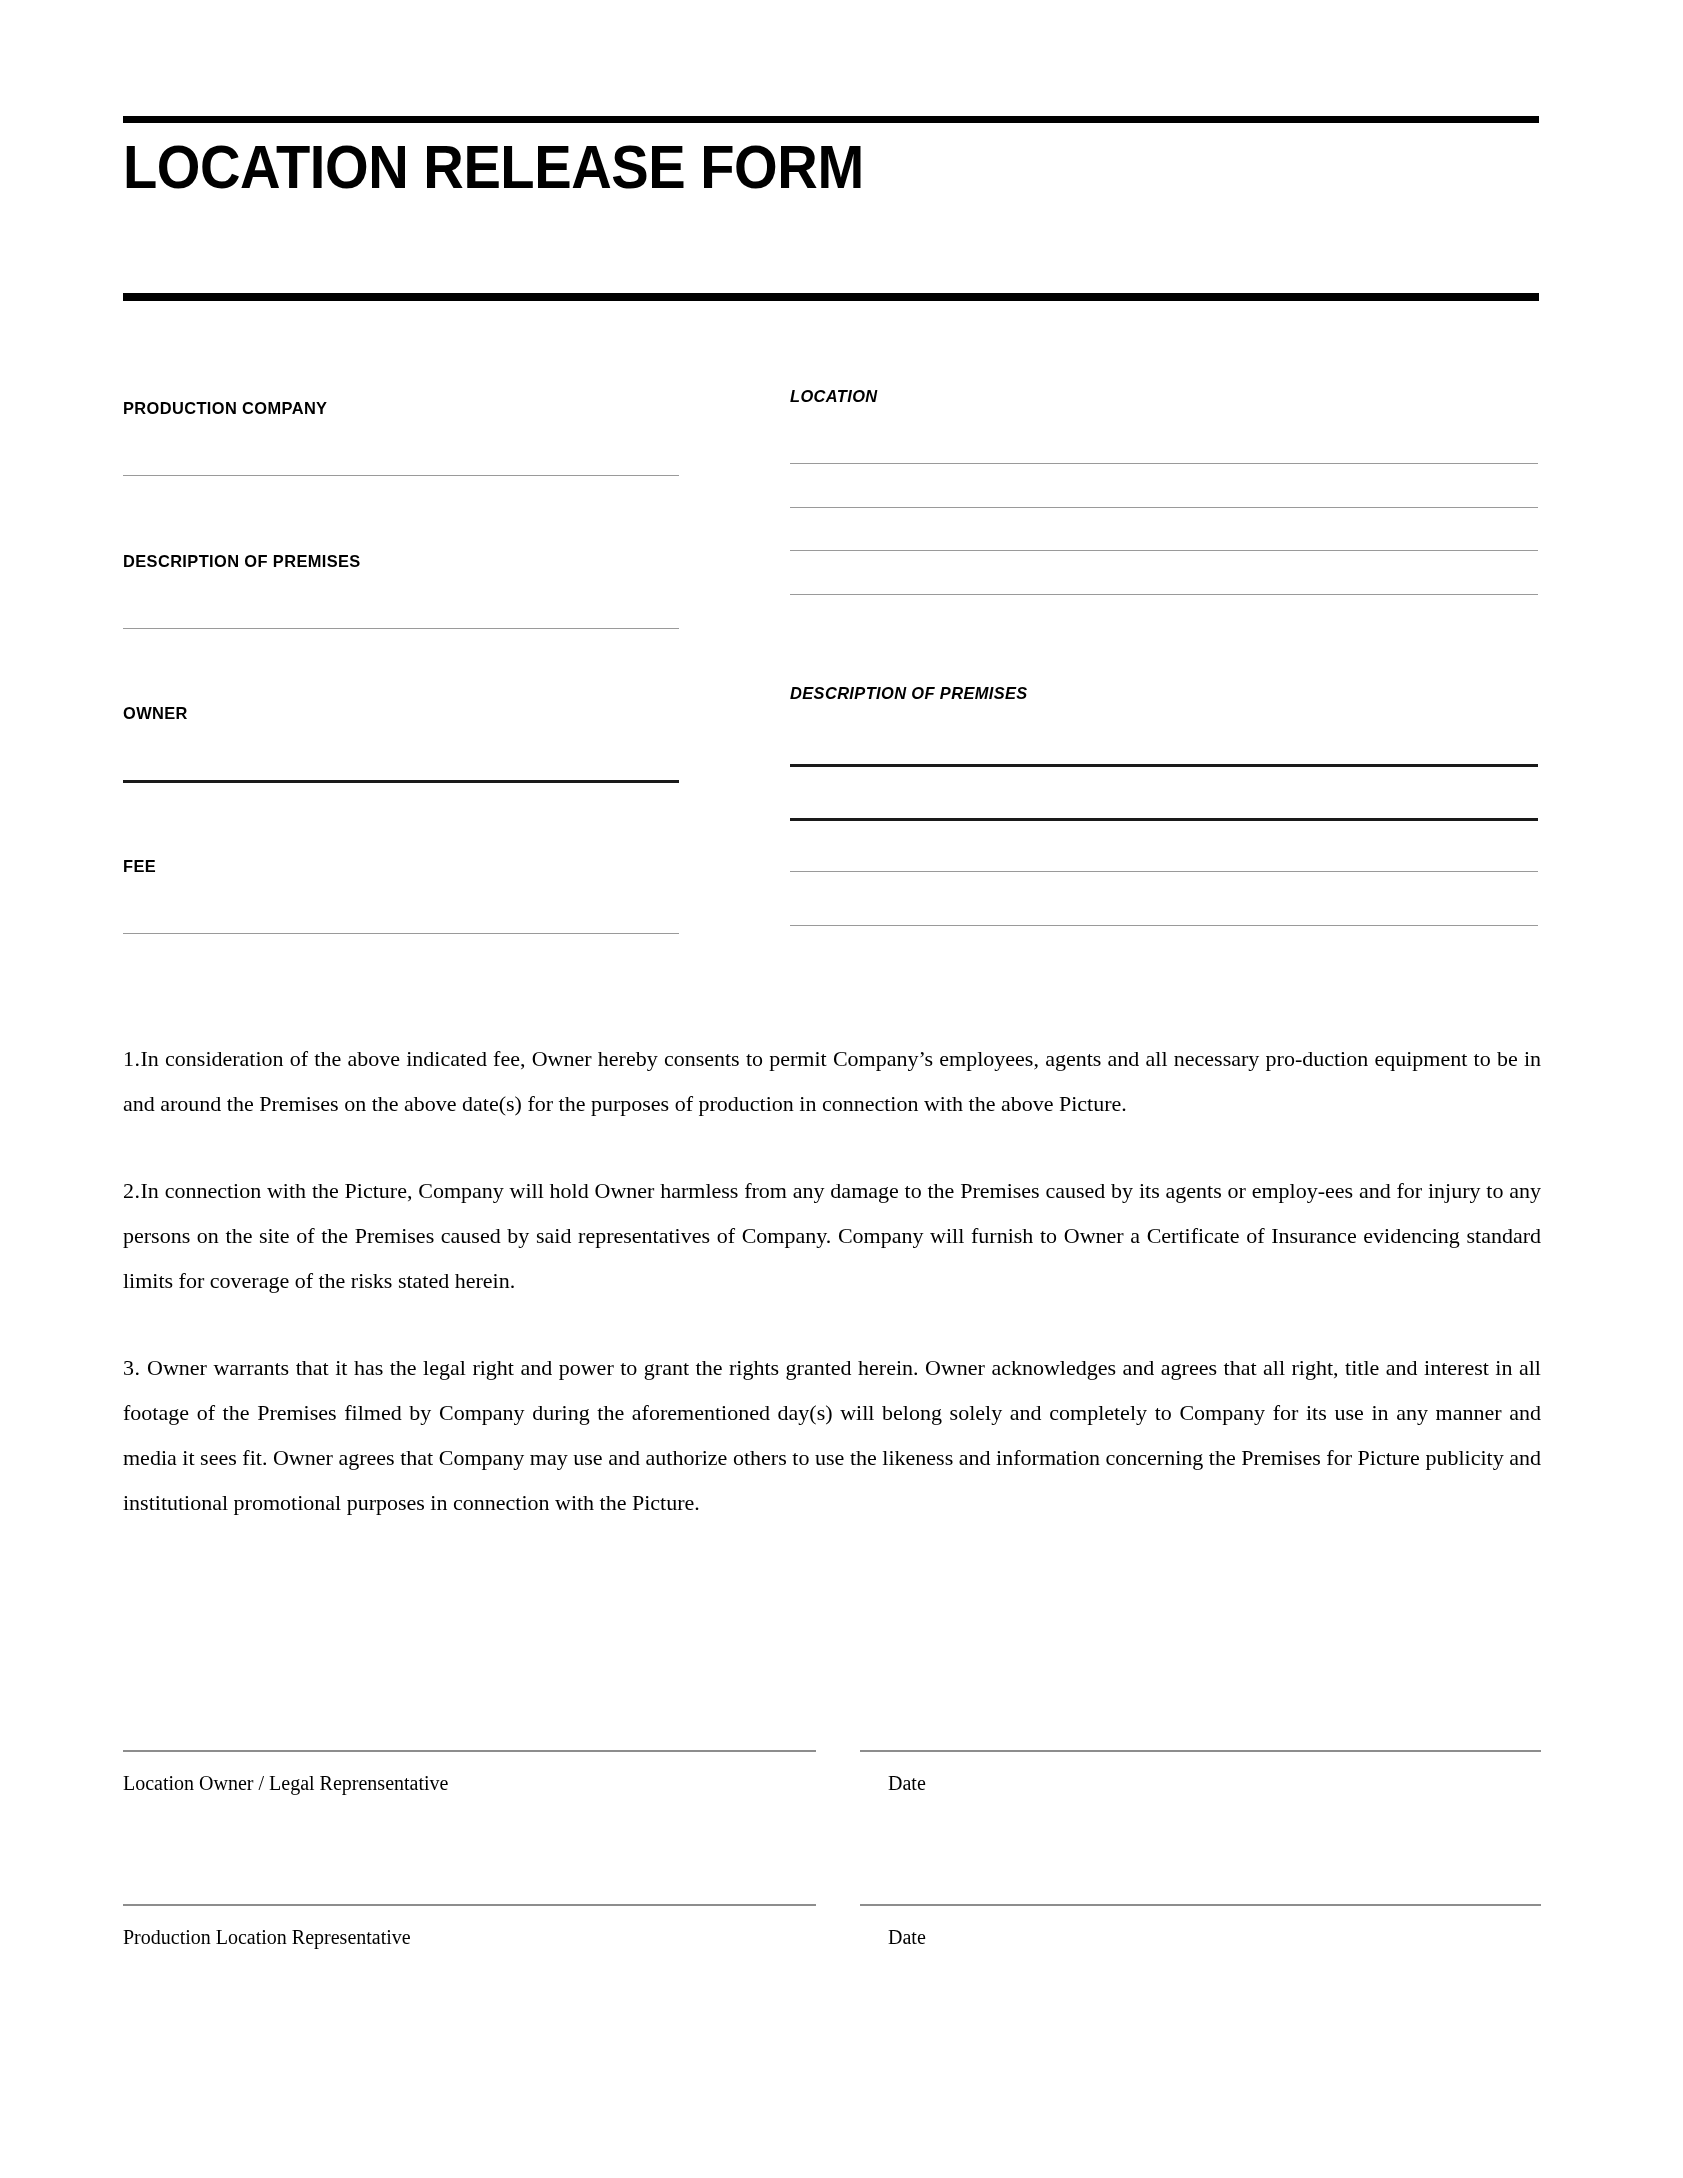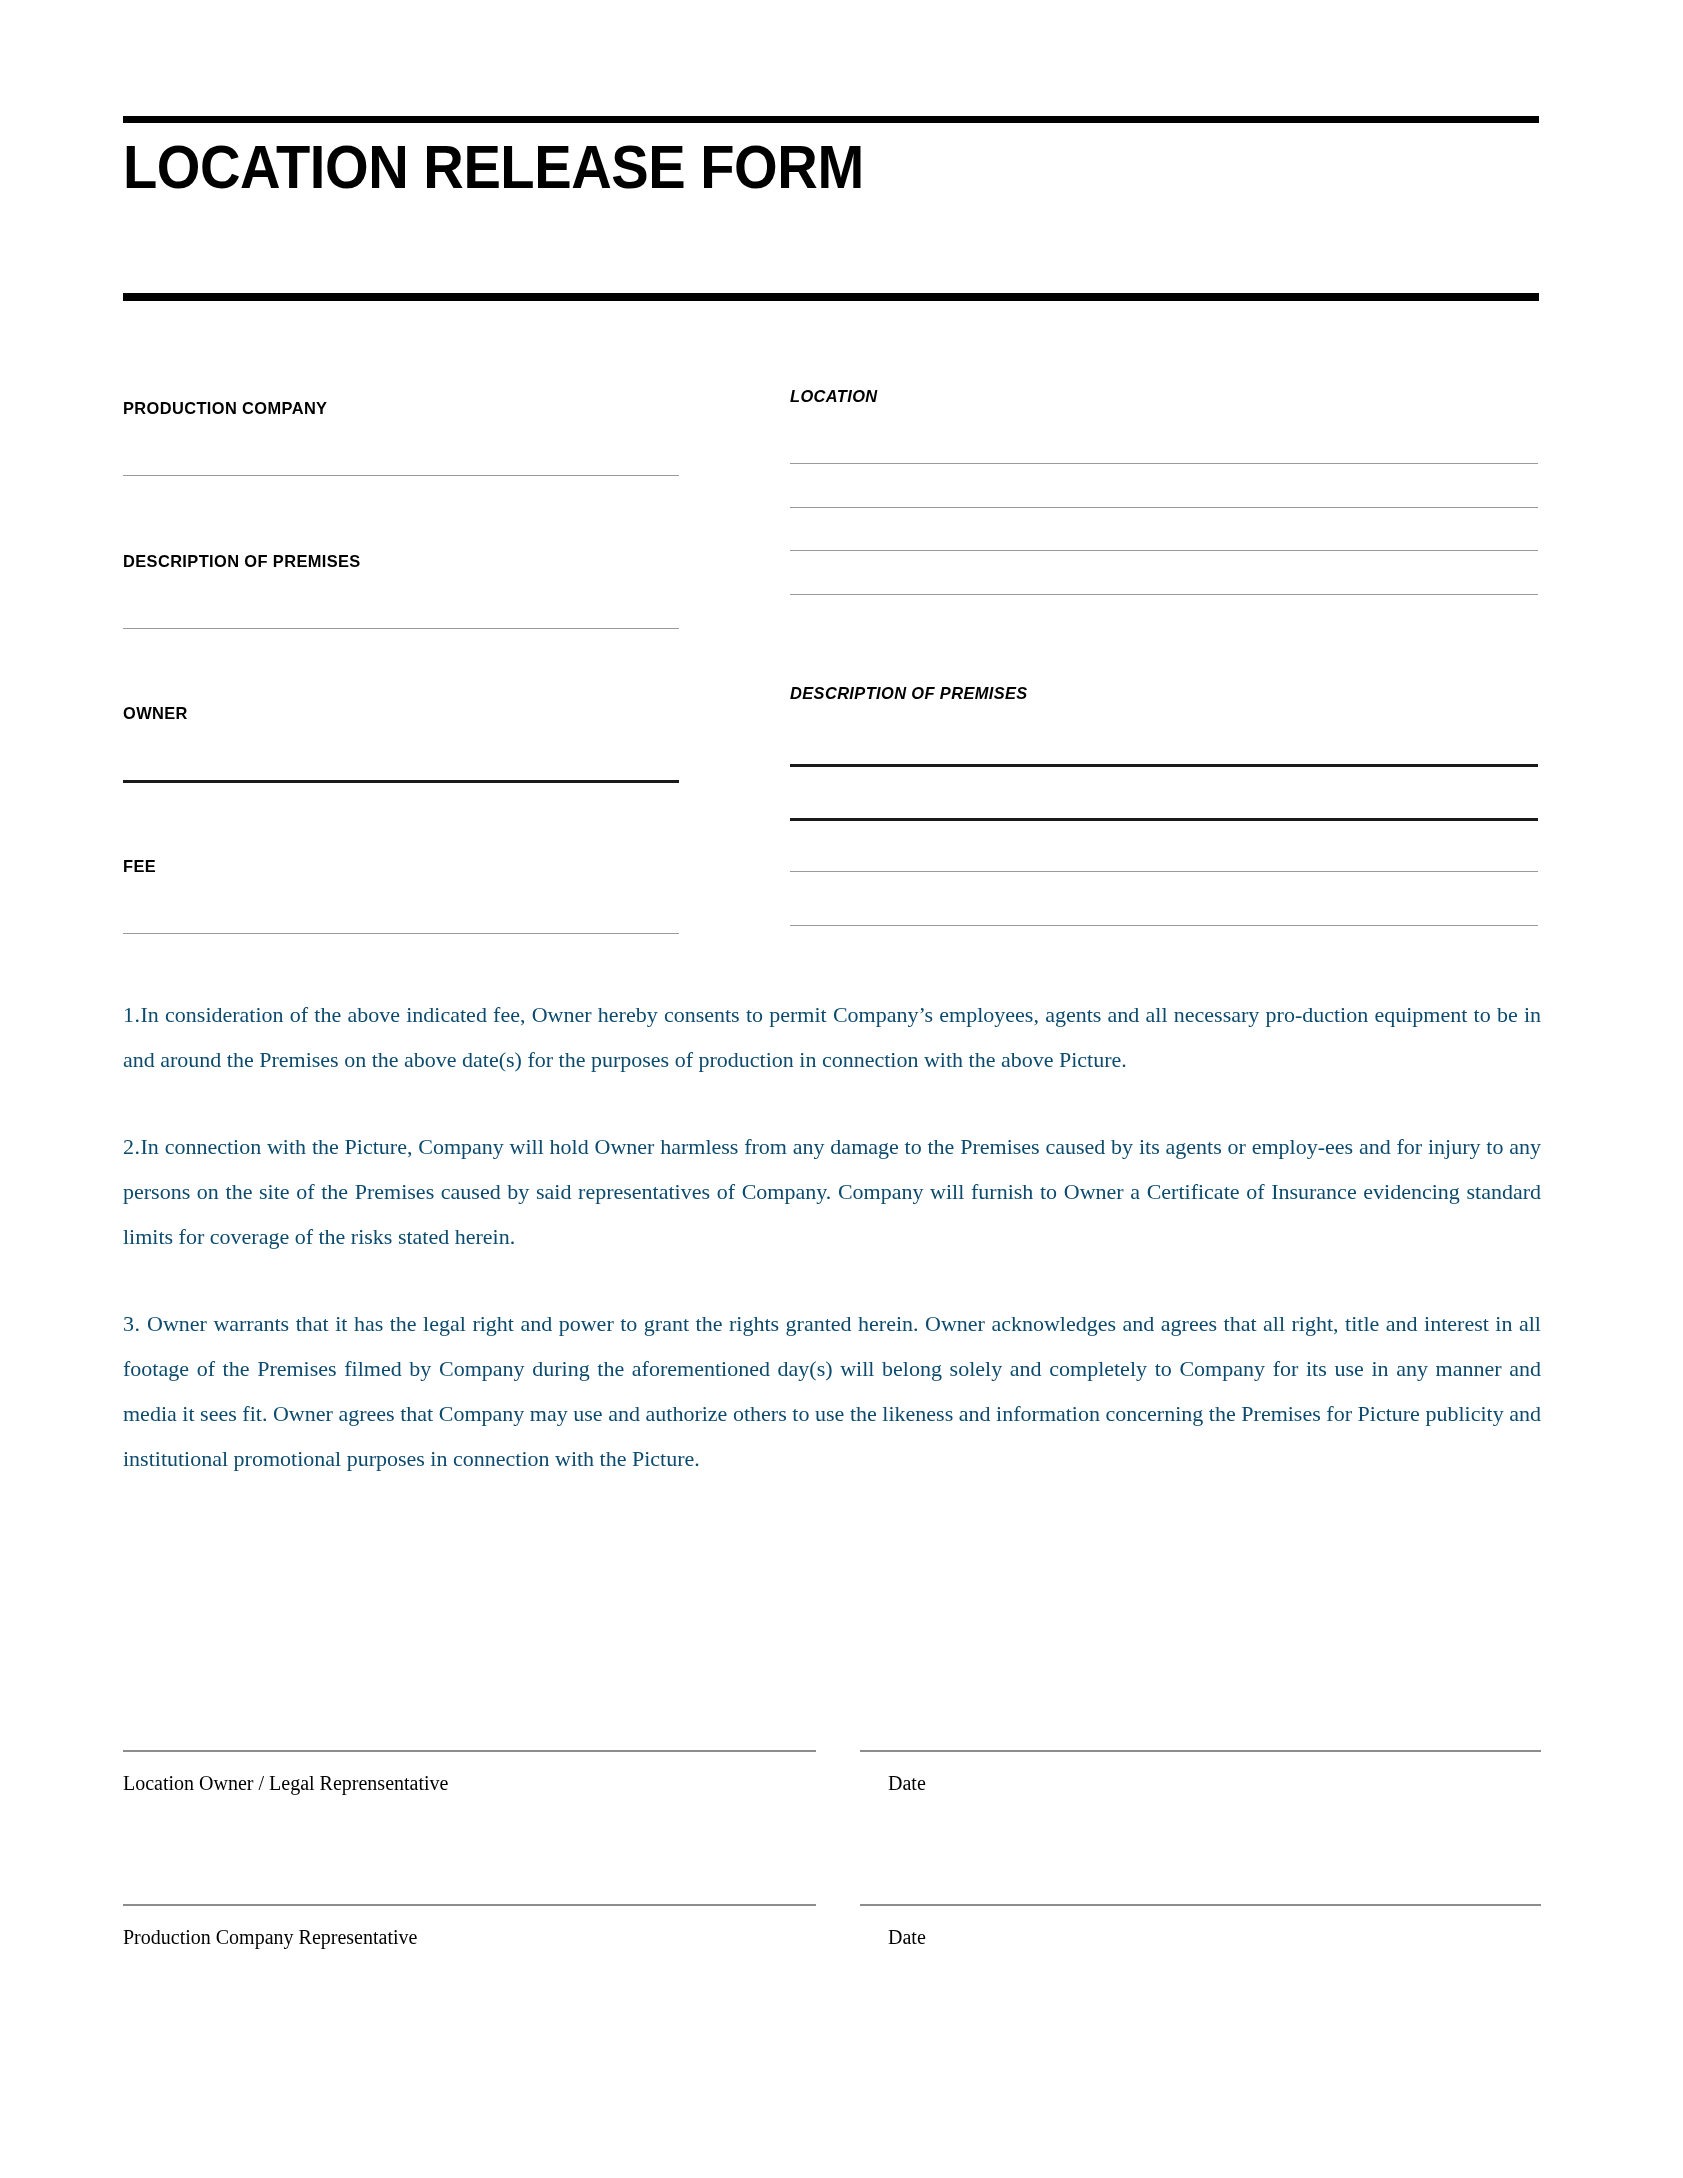--- a/index.html
+++ b/index.html
@@ -107,24 +107,24 @@
     border-bottom: 1.6px solid #9a9a9a;
   }
   .fill-line.thick {
     border-bottom: 3.2px solid #1a1a1a;
   }
 
   
   .clauses {
     position: absolute;
     left: 0;
-    top: 992px;
+    top: 1036px;
     width: 1418px;
     font-family: "Liberation Serif", serif;
-    color: #0c4a6e;
+    color: #000000;
     font-size: 22px;
     line-height: 45px;
     text-align: justify;
   }
   .clause { margin: 0 0 42px 0; }
   .clause:last-child { margin-bottom: 0; }
   .clause .num { letter-spacing: 0.5px; }
 
   
   .sig-block { position: absolute; left: 0; width: 1418px; }
@@ -208,20 +208,20 @@
 
     <div class="sig-block" id="sig-block-1">
       <div class="sig-line left"></div>
       <div class="sig-caption left">Location Owner / Legal Reprensentative</div>
       <div class="sig-line right"></div>
       <div class="sig-caption right">Date</div>
     </div>
 
     <div class="sig-block" id="sig-block-2">
       <div class="sig-line left"></div>
-      <div class="sig-caption left">Production Company Representative</div>
+      <div class="sig-caption left">Production Location Representative</div>
       <div class="sig-line right"></div>
       <div class="sig-caption right">Date</div>
     </div>
 
   </div>
 </div>
 
 
 </body></html>

